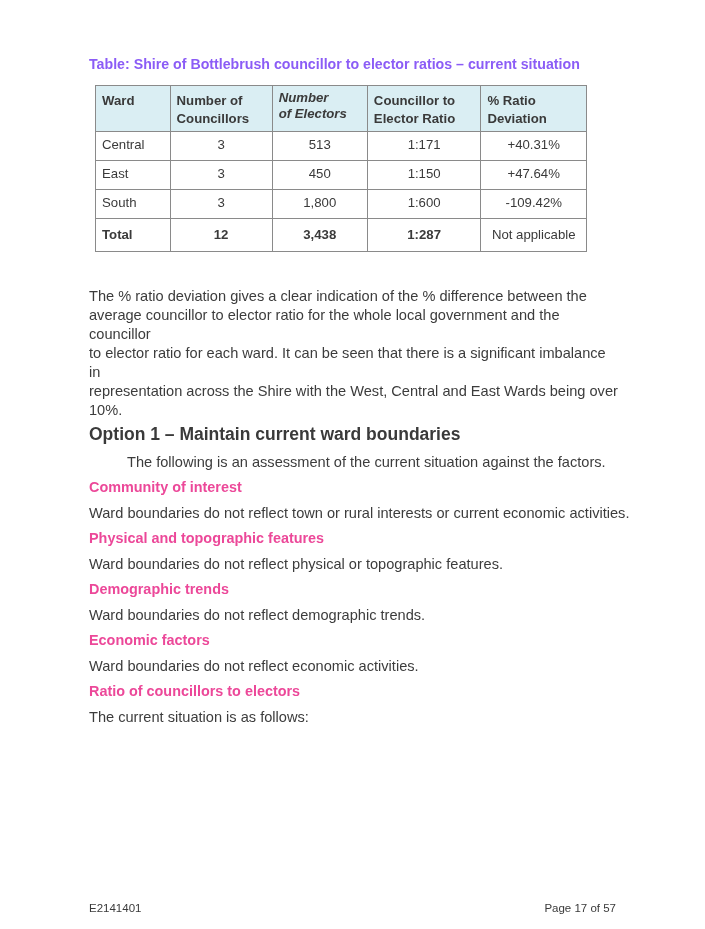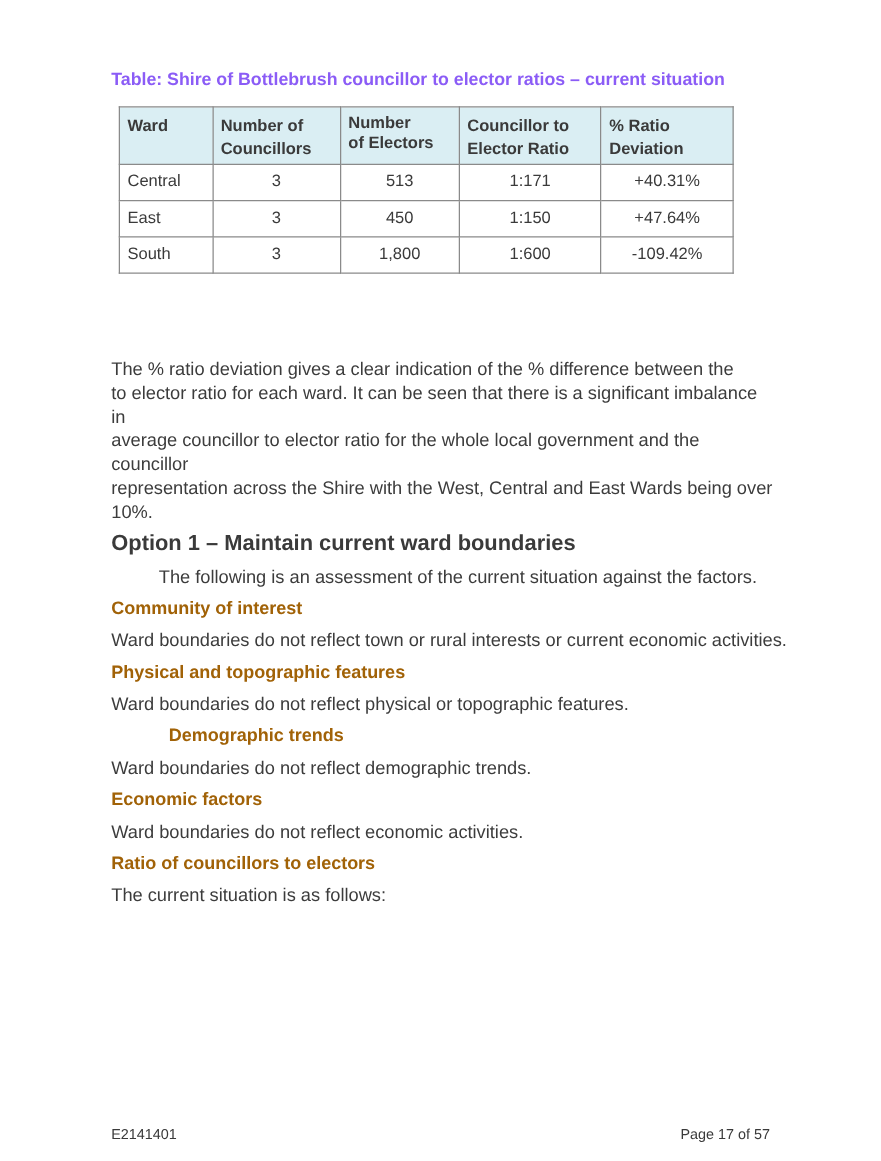--- a/index.html
+++ b/index.html
@@ -20,26 +20,26 @@
       border: 1px solid #8a8a8a; padding: 0 6px; vertical-align: top;
     }
     table.data th {
       background: #daeef3; text-align: left; font-weight: bold; height: 46px;
       padding-top: 6px; line-height: 18px; box-sizing: border-box; color: #3a3a3a;
     }
     table.data td { height: 28px; line-height: 26px; text-align: center; }
     table.data td.ward { text-align: left; }
     table.data tr.total td { font-weight: bold; line-height: 32px; height: 28px; }
     table.data tr.total td.na { font-weight: normal; }
-    .c1 { width: 65px; } .c2 { width: 89px; } .c3 { width: 83px; } .c4 { width: 99px; } .c5 { width: 92px; }
+    .c1 { width: 65px; } .c2 { width: 89px; } .c3 { width: 83px; font-style: italic; } .c4 { width: 99px; } .c5 { width: 92px; }
     .body-text { font-size: 14.6px; line-height: 19px; color: #3c3c3c; }
     .para { position: absolute; top: 287px; left: 0; width: 530px; }
     .heading2 { position: absolute; top: 424px; left: 0; font-size: 17.5px; font-weight: bold; color: #3a3a3a; white-space: nowrap; }
     .line { position: absolute; left: 0; white-space: nowrap; }
-    .h3 { font-weight: bold; font-size: 14.4px; color: #a16207; }
+    .h3 { font-weight: bold; font-size: 14.4px; color: #ec4899; }
     .footer { position: absolute; top: 902px; font-size: 11.5px; color: #3a3a3a; }
   </style>
 </head>
 <body>
 
 <div class="page">
   <div class="caption">Table: Shire of Bottlebrush councillor to elector ratios – current situation</div>
 
   <table class="data">
     <thead>
@@ -66,42 +66,49 @@
         <td>1:150</td>
         <td>+47.64%</td>
       </tr>
       <tr>
         <td class="ward">South</td>
         <td>3</td>
         <td>1,800</td>
         <td>1:600</td>
         <td>-109.42%</td>
       </tr>
+      <tr class="total">
+        <td class="ward">Total</td>
+        <td>12</td>
+        <td>3,438</td>
+        <td>1:287</td>
+        <td class="na">Not applicable</td>
+      </tr>
     </tbody>
   </table>
 
   <div class="para body-text">
     <div>The % ratio deviation gives a clear indication of the % difference between the</div>
+    <div>average councillor to elector ratio for the whole local government and the councillor</div>
     <div>to elector ratio for each ward. It can be seen that there is a significant imbalance in</div>
-    <div>average councillor to elector ratio for the whole local government and the councillor</div>
     <div>representation across the Shire with the West, Central and East Wards being over</div>
     <div>10%.</div>
   </div>
 
   <div class="heading2">Option 1 – Maintain current ward boundaries</div>
 
   <div class="line body-text" style="top:453px;margin-left:38px;">The following is an assessment of the current situation against the factors.</div>
 
   <div class="line h3" style="top:479px;">Community of interest</div>
   <div class="line body-text" style="top:504px;">Ward boundaries do not reflect town or rural interests or current economic activities.</div>
 
   <div class="line h3" style="top:530px;">Physical and topographic features</div>
   <div class="line body-text" style="top:555px;">Ward boundaries do not reflect physical or topographic features.</div>
 
-  <div class="line h3" style="top:581px;margin-left:46px;">Demographic trends</div>
+  <div class="line h3" style="top:581px;">Demographic trends</div>
   <div class="line body-text" style="top:606px;">Ward boundaries do not reflect demographic trends.</div>
 
   <div class="line h3" style="top:632px;">Economic factors</div>
   <div class="line body-text" style="top:657px;">Ward boundaries do not reflect economic activities.</div>
 
   <div class="line h3" style="top:683px;">Ratio of councillors to electors</div>
   <div class="line body-text" style="top:708px;">The current situation is as follows:</div>
 </div>
 
 <div class="footer" style="left:89px;">E2141401</div>

